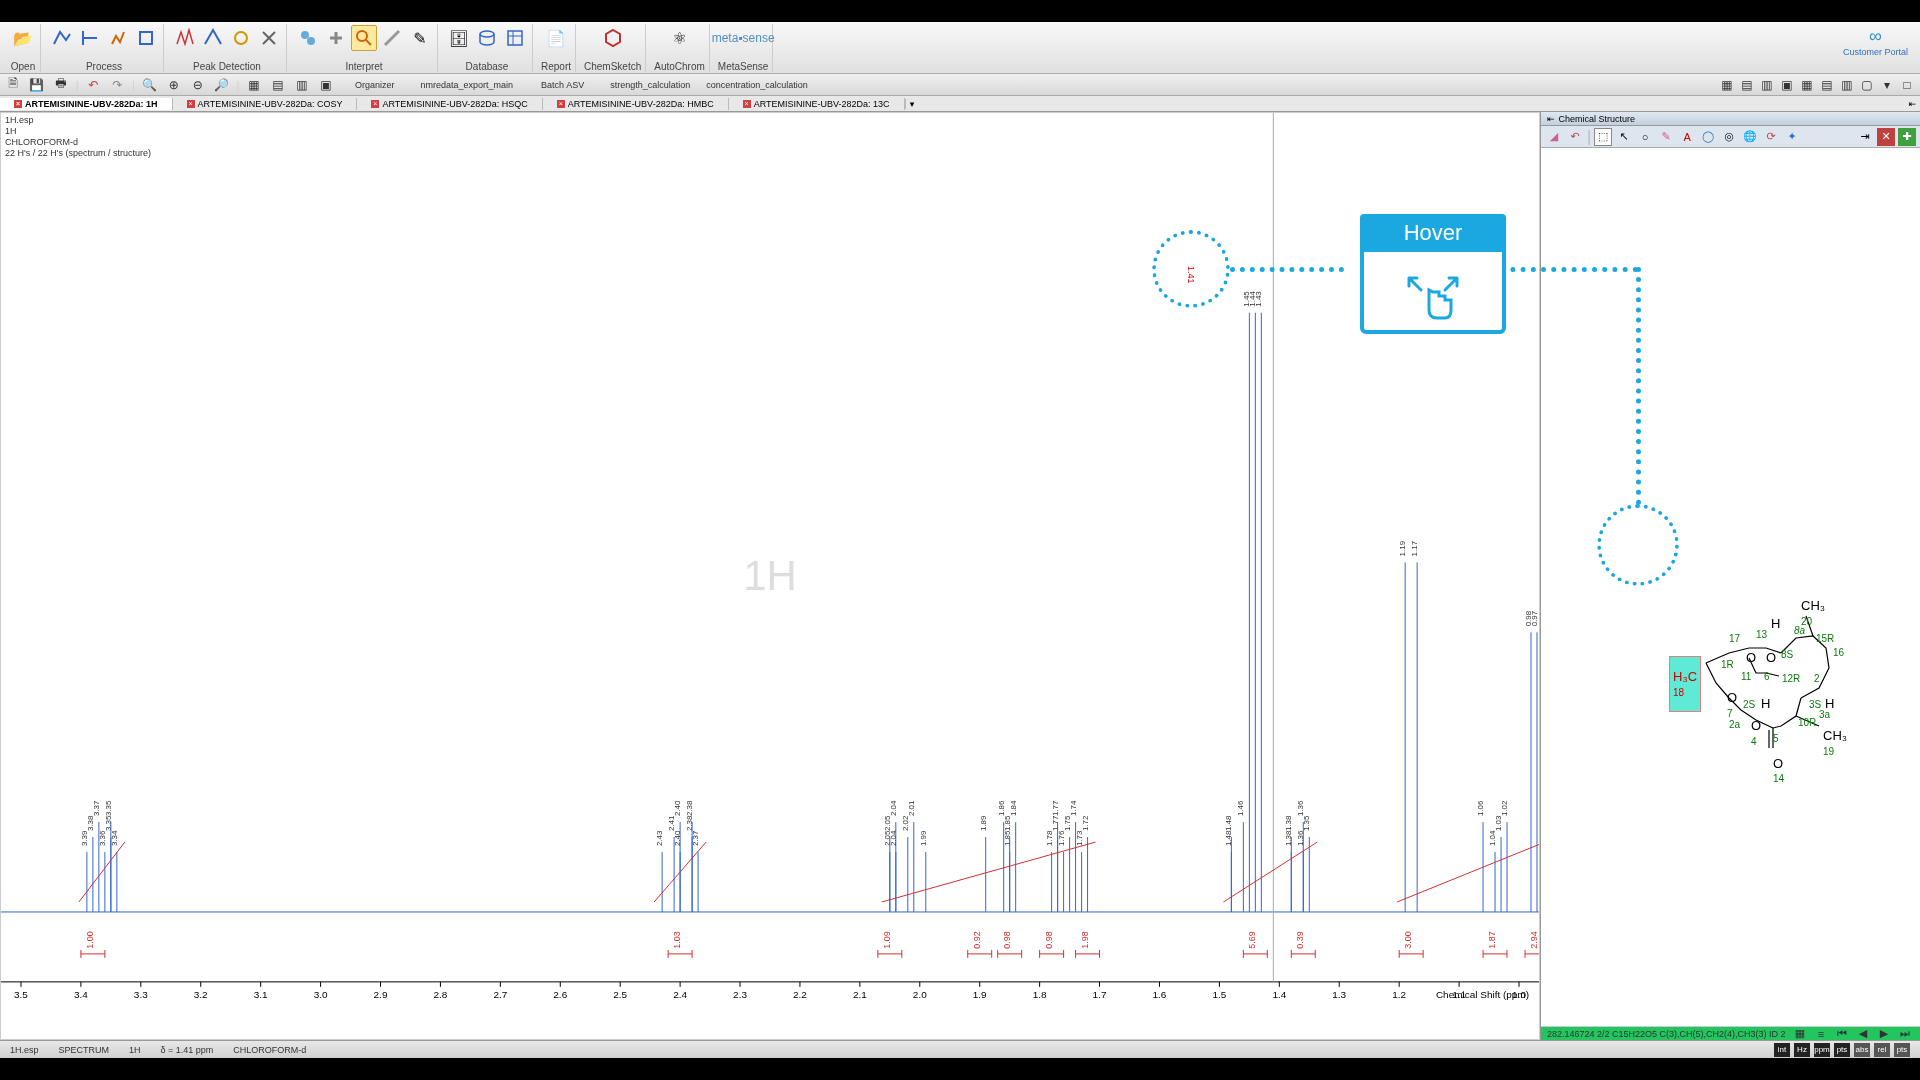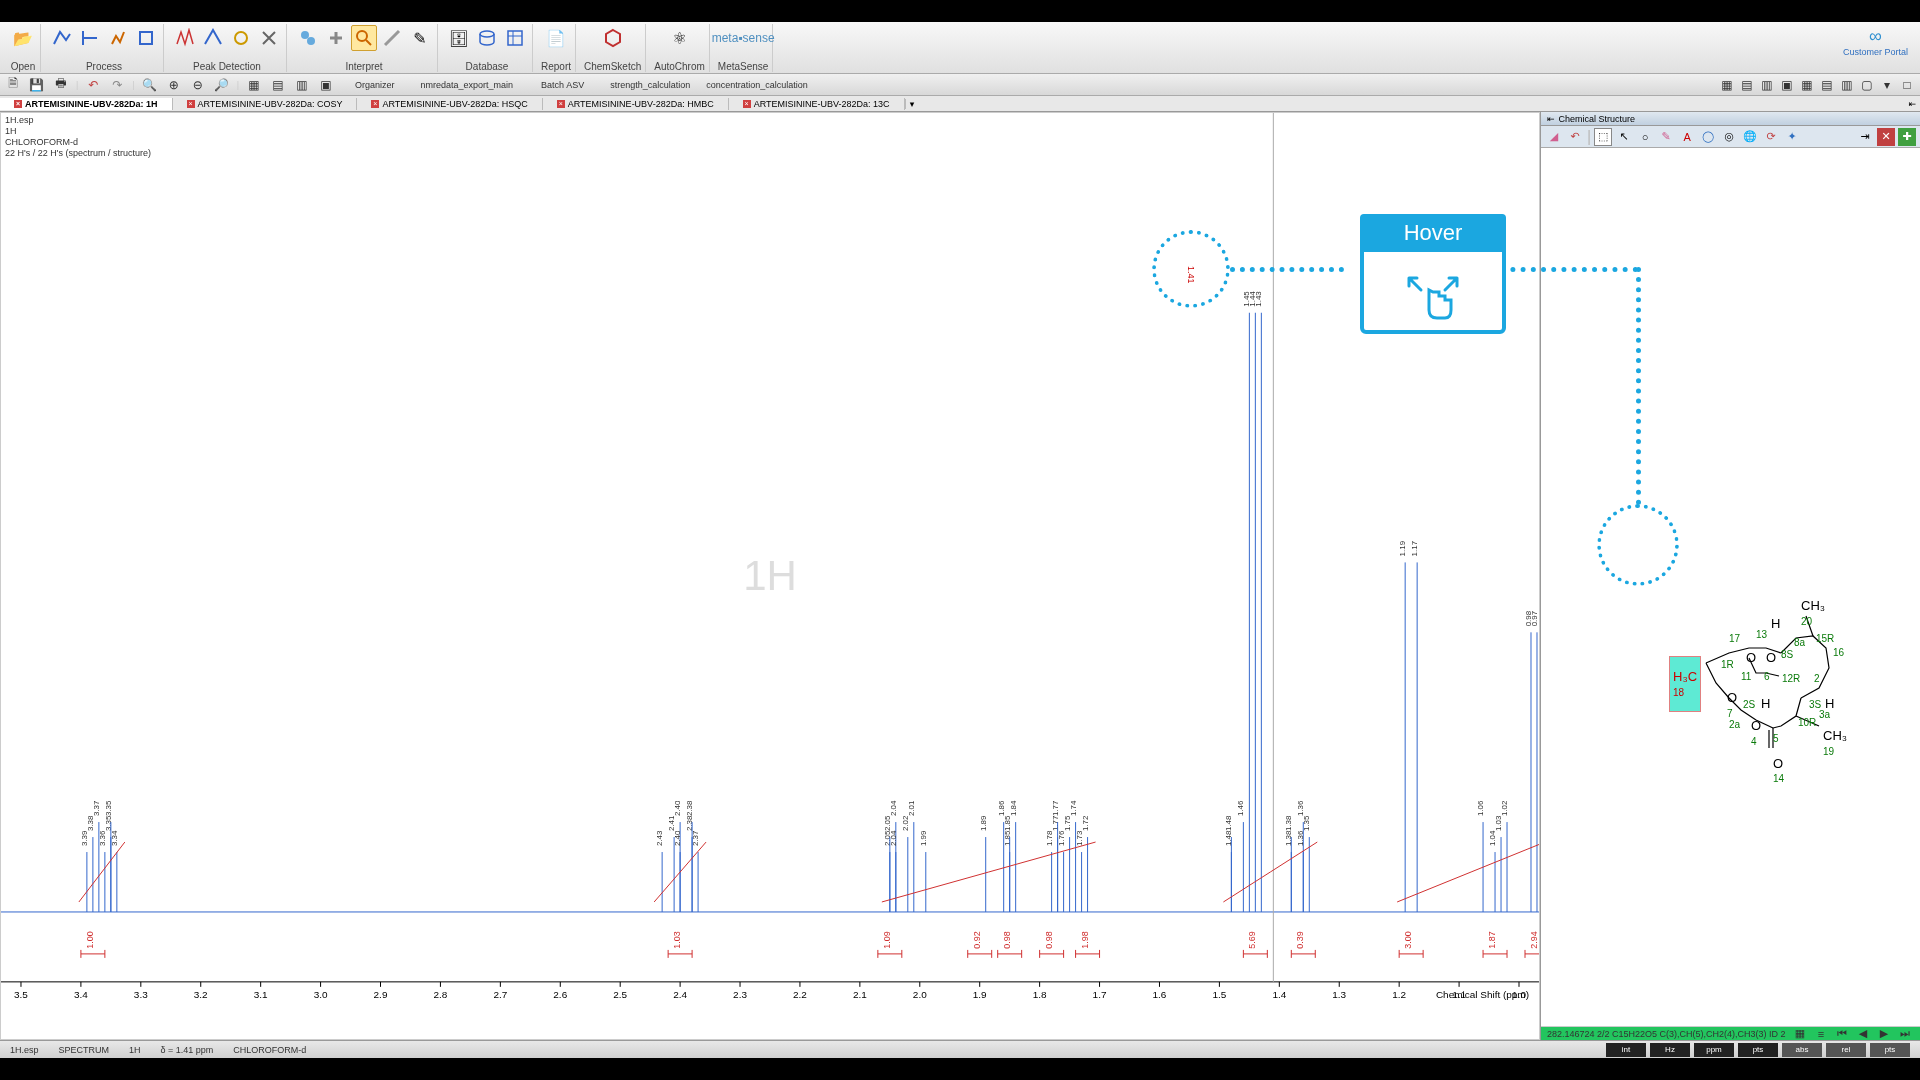--- a/index.html
+++ b/index.html
@@ -29,21 +29,21 @@
 .watermark2 { position: absolute; right: 50px; top: 420px; font-size: 28px; color: #eee; user-select: none; }
 .peak-canvas { position: absolute; inset: 0; }
 .side-panel { width: 380px; border-left: 1px solid #999; display: flex; flex-direction: column; }
 .side-header { height: 14px; background: linear-gradient(#e0e8f0, #c0d0e0); font-size: 9px; padding: 0 6px; display: flex; align-items: center; border-bottom: 1px solid #999; }
 .side-tools { height: 22px; background: #dde6ef; border-bottom: 1px solid #aaa; display: flex; align-items: center; padding: 0 4px; gap: 3px; }
 .st-icon { width: 18px; height: 18px; font-size: 11px; display: flex; align-items: center; justify-content: center; cursor: pointer; }
 .side-canvas { flex: 1; position: relative; background: #fff; }
 .side-status { height: 14px; font-size: 9px; color: #333; padding: 0 6px; display: flex; align-items: center; justify-content: space-between; border-top: 1px solid #ccc; background: #22c55e; }
 .statusbar { height: 18px; background: linear-gradient(#e8e8e8, #d0d0d0); border-top: 1px solid #999; display: flex; align-items: center; font-size: 9px; color: #333; padding: 0 10px; gap: 20px; }
 .statusbar .right { margin-left: auto; display: flex; gap: 4px; }
-.sb-btn { width: 40px; height: 14px; background: #222; color: #fff; font-size: 8px; display: flex; align-items: center; justify-content: center; }
+.sb-btn { width: 16px; height: 14px; background: #222; color: #fff; font-size: 8px; display: flex; align-items: center; justify-content: center; }
 .hover-box { position: absolute; top: 214px; left: 1344px; width: 146px; height: 120px; border: 4px solid #1ba7e0; border-radius: 6px; background: #fff; z-index: 50; margin-left: 16px; }
 .hover-title { background: #1ba7e0; color: #fff; text-align: center; font-size: 22px; padding: 6px 0; margin: -4px -4px 0 -4px; border-radius: 4px 4px 0 0; }
 .hover-icon { display: flex; align-items: center; justify-content: center; height: 92px; font-size: 40px; color: #1ba7e0; }
 .dotted-circle { position: absolute; border: 4px dotted #1ba7e0; border-radius: 50%; z-index: 45; }
 .dotted-line { position: absolute; border-top: 5px dotted #1ba7e0; z-index: 40; }
 .dotted-line-v { position: absolute; border-left: 5px dotted #1ba7e0; z-index: 40; }
 
 .mol { position: absolute; top: 450px; left: 60px; width: 280px; height: 240px; font-size: 12px; }
 .mol .at { position: absolute; font-size: 13px; }
 .mol .anum { color: #0a7a0a; font-size: 10px; }
@@ -524,21 +524,21 @@
               <path d="M168 132 L168 150"></path>
               <path d="M212 38 L205 18"></path>
             </g>
           </svg>
           <div class="at redbox" style="top:58px;left:68px">
             <span class="hred">H₃C</span><br>
             <span class="hred" style="font-size:10px">18</span>
           </div>
         <div class="at" style="left: 200px; top: 0px;">CH₃<br><span class="anum">20</span></div>
             <div class="at" style="left: 170px; top: 18px;">H</div>
-            <div class="at" style="left: 193px; top: 36px;"><span class="anum">8a</span></div>
+            <div class="at" style="left: 193px; top: 24px; font-style: italic;"><span class="anum">8a</span></div>
             <div class="at" style="left: 215px; top: 32px;"><span class="anum">15R</span></div>
             <div class="at" style="left: 128px; top: 32px;"><span class="anum">17</span></div>
             <div class="at" style="left: 155px; top: 28px;"><span class="anum">13</span></div>
             <div class="at" style="left: 145px; top: 52px;">O</div>
             <div class="at" style="left: 165px; top: 52px;">O</div>
             <div class="at" style="left: 180px; top: 48px;"><span class="anum">8S</span></div>
             <div class="at" style="left: 232px; top: 46px;"><span class="anum">16</span></div>
             <div class="at" style="left: 120px; top: 58px;"><span class="anum">1R</span></div>
             <div class="at" style="left: 140px; top: 70px;"><span class="anum">11</span></div>
             <div class="at" style="left: 163px; top: 70px;"><span class="anum">6</span></div>

